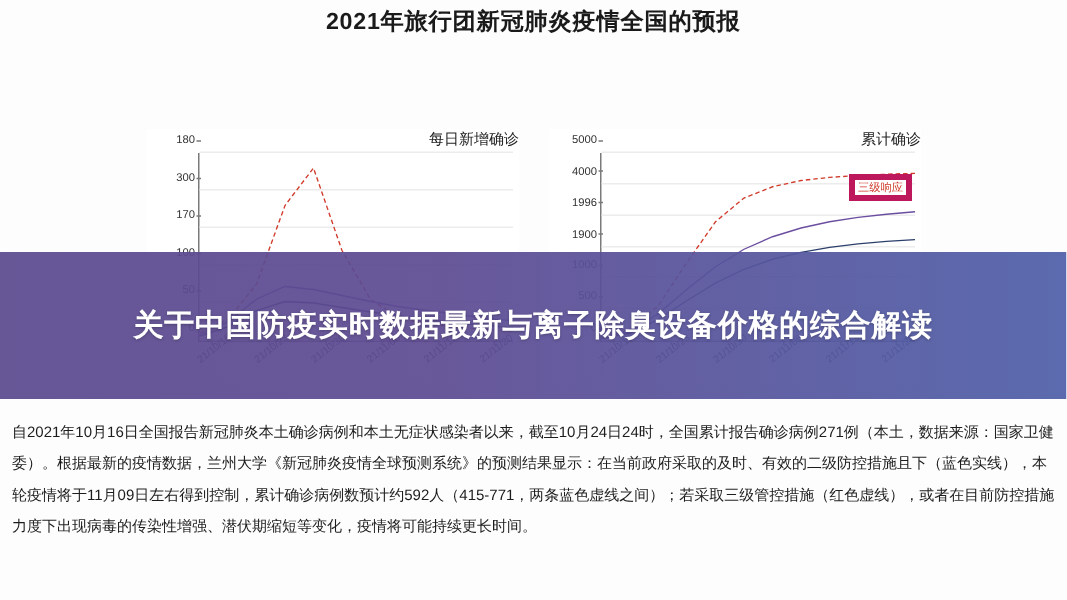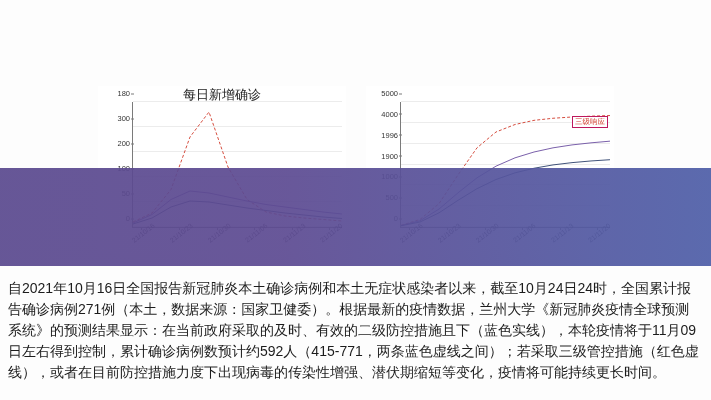--- a/index.html
+++ b/index.html
@@ -54,22 +54,22 @@
     background: #ffffff;
   }
   #panel-left  { left: 98px;  width: 248px; }
   #panel-right { left: 366px; width: 248px; }
 
   .panel-title {
     position: absolute;
     top: 0;
     left: 0;
     width: 100%;
-    text-align: center;
-    font-size: 13px;
+    text-align: right;
+    font-size: 10px;
     color: #222;
   }
 
   .plot {
     position: absolute;
     left: 34px;
     top: 16px;
     right: 4px;
     bottom: 26px;
     border-left: 1px solid #7a7a7a;
@@ -126,21 +126,21 @@
     inset: 0;
     width: 100%;
     height: 100%;
     overflow: visible;
   }
 
   .annot {
     position: absolute;
     font-size: 7.5px;
     color: #d03a2a;
-    border: 1px solid #be185d;
+    border: 4px solid #be185d;
     padding: 0 2px;
     background: #fff;
     white-space: nowrap;
   }
 
   
   #overlay {
     position: absolute;
     left: 0;
     top: 168px;
@@ -169,48 +169,49 @@
     text-shadow: 0 1px 2px rgba(0,0,0,0.25);
   }
 
   
   #bodytext {
     position: absolute;
     left: 8px;
     top: 278px;
     width: 695px;
     height: 114px;
-    font-size: 14px;
+    font-size: 10px;
     line-height: 21px;
     color: #1c1c1c;
     overflow: hidden;
   }
   #bodytext p { margin: 0; }
 </style>
 </head>
 <body>
 
 <div id="stage">
 
+  <div class="title-cn">2021年旅行团新冠肺炎疫情全国的预报</div>
 
   <div class="panel" id="panel-left">
     <div class="panel-title">每日新增确诊</div>
     <div class="plot">
 
       <div class="gridline" style="bottom:0%"></div>
       <div class="gridline" style="bottom:20%"></div>
       <div class="gridline" style="bottom:40%"></div>
       <div class="gridline" style="bottom:60%"></div>
       <div class="gridline" style="bottom:80%"></div>
       <div class="gridline" style="bottom:100%"></div>
 
       <div class="ytick" style="bottom:0%">0</div>
       <div class="ytick" style="bottom:20%">50</div>
       <div class="ytick" style="bottom:40%">100</div>
-      <div class="ytick" style="bottom:60%">200</div>
+      <div class="ytick" style="bottom:60%">170</div>
       <div class="ytick" style="bottom:80%">300</div>
       <div class="ytick" style="bottom:100%">180</div>
 
       <div class="xtickmark" style="left:4%"></div>
       <div class="xtickmark" style="left:22%"></div>
       <div class="xtickmark" style="left:40%"></div>
       <div class="xtickmark" style="left:58%"></div>
       <div class="xtickmark" style="left:76%"></div>
       <div class="xtickmark" style="left:94%"></div>
       <div class="xtick" style="left:4%">21/10/16</div>
@@ -222,20 +223,21 @@
 
       <svg class="series-svg" id="svg-daily" viewBox="0 0 100 100" preserveAspectRatio="none">
           <polyline points="0.00,96.00 9.09,88.80 18.18,70.00 27.27,28.00 36.36,8.00 45.45,52.00 54.55,78.00 63.64,88.00 72.73,91.20 81.82,92.80 90.91,94.00 100.00,95.20" fill="none" stroke="#d03a2a" stroke-width="0.9" vector-effect="non-scaling-stroke" stroke-dasharray="3,2"></polyline>
           <polyline points="0.00,96.80 9.09,90.00 18.18,78.00 27.27,71.20 36.36,72.80 45.45,76.00 54.55,79.20 63.64,82.00 72.73,84.00 81.82,86.00 90.91,88.00 100.00,89.60" fill="none" stroke="#6b4ea0" stroke-width="0.9" vector-effect="non-scaling-stroke"></polyline>
           <polyline points="0.00,97.60 9.09,92.80 18.18,84.00 27.27,79.20 36.36,80.00 45.45,82.40 54.55,84.80 63.64,86.80 72.73,88.80 81.82,90.40 90.91,92.00 100.00,93.20" fill="none" stroke="#2b3f6b" stroke-width="0.9" vector-effect="non-scaling-stroke"></polyline>
         </svg>
     </div>
   </div>
 
   <div class="panel" id="panel-right">
+    <div class="panel-title">累计确诊</div>
     <div class="plot">
       <div class="gridline" style="bottom:0%"></div>
       <div class="gridline" style="bottom:16.6%"></div>
       <div class="gridline" style="bottom:33.3%"></div>
       <div class="gridline" style="bottom:50%"></div>
       <div class="gridline" style="bottom:66.6%"></div>
       <div class="gridline" style="bottom:83.3%"></div>
       <div class="gridline" style="bottom:100%"></div>
       <div class="ytick" style="bottom:0%">0</div>
       <div class="ytick" style="bottom:16.6%">500</div>
@@ -262,17 +264,18 @@
           <polyline points="0.00,98.67 9.09,94.00 18.18,81.33 27.27,58.33 36.36,36.67 45.45,24.00 54.55,18.00 63.64,14.67 72.73,13.00 81.82,12.00 90.91,11.33 100.00,10.83" fill="none" stroke="#d03a2a" stroke-width="0.9" vector-effect="non-scaling-stroke" stroke-dasharray="3,2"></polyline>
           <polyline points="0.00,98.83 9.09,95.00 18.18,85.67 27.27,72.67 36.36,60.67 45.45,51.33 54.55,44.67 63.64,40.00 72.73,36.67 81.82,34.33 90.91,32.67 100.00,31.33" fill="none" stroke="#6b4ea0" stroke-width="0.9" vector-effect="non-scaling-stroke"></polyline>
           <polyline points="0.00,99.00 9.09,96.00 18.18,88.67 27.27,78.67 36.36,69.33 45.45,62.00 54.55,56.67 63.64,53.00 72.73,50.33 81.82,48.50 90.91,47.17 100.00,46.17" fill="none" stroke="#2b3f6b" stroke-width="0.9" vector-effect="non-scaling-stroke"></polyline>
         </svg>
 
       <div class="annot" style="right:2px; top:14px;">三级响应</div>
     </div>
   </div>
 
   <div id="overlay"></div>
+  <div id="overlay-text">关于中国防疫实时数据最新与离子除臭设备价格的综合解读</div>
 
   <div id="bodytext">
     <p>自2021年10月16日全国报告新冠肺炎本土确诊病例和本土无症状感染者以来，截至10月24日24时，全国累计报告确诊病例271例（本土，数据来源：国家卫健委）。根据最新的疫情数据，兰州大学《新冠肺炎疫情全球预测系统》的预测结果显示：在当前政府采取的及时、有效的二级防控措施且下（蓝色实线），本轮疫情将于11月09日左右得到控制，累计确诊病例数预计约592人（415-771，两条蓝色虚线之间）；若采取三级管控措施（红色虚线），或者在目前防控措施力度下出现病毒的传染性增强、潜伏期缩短等变化，疫情将可能持续更长时间。</p>
   </div>
 </div>
 
 </body></html>

